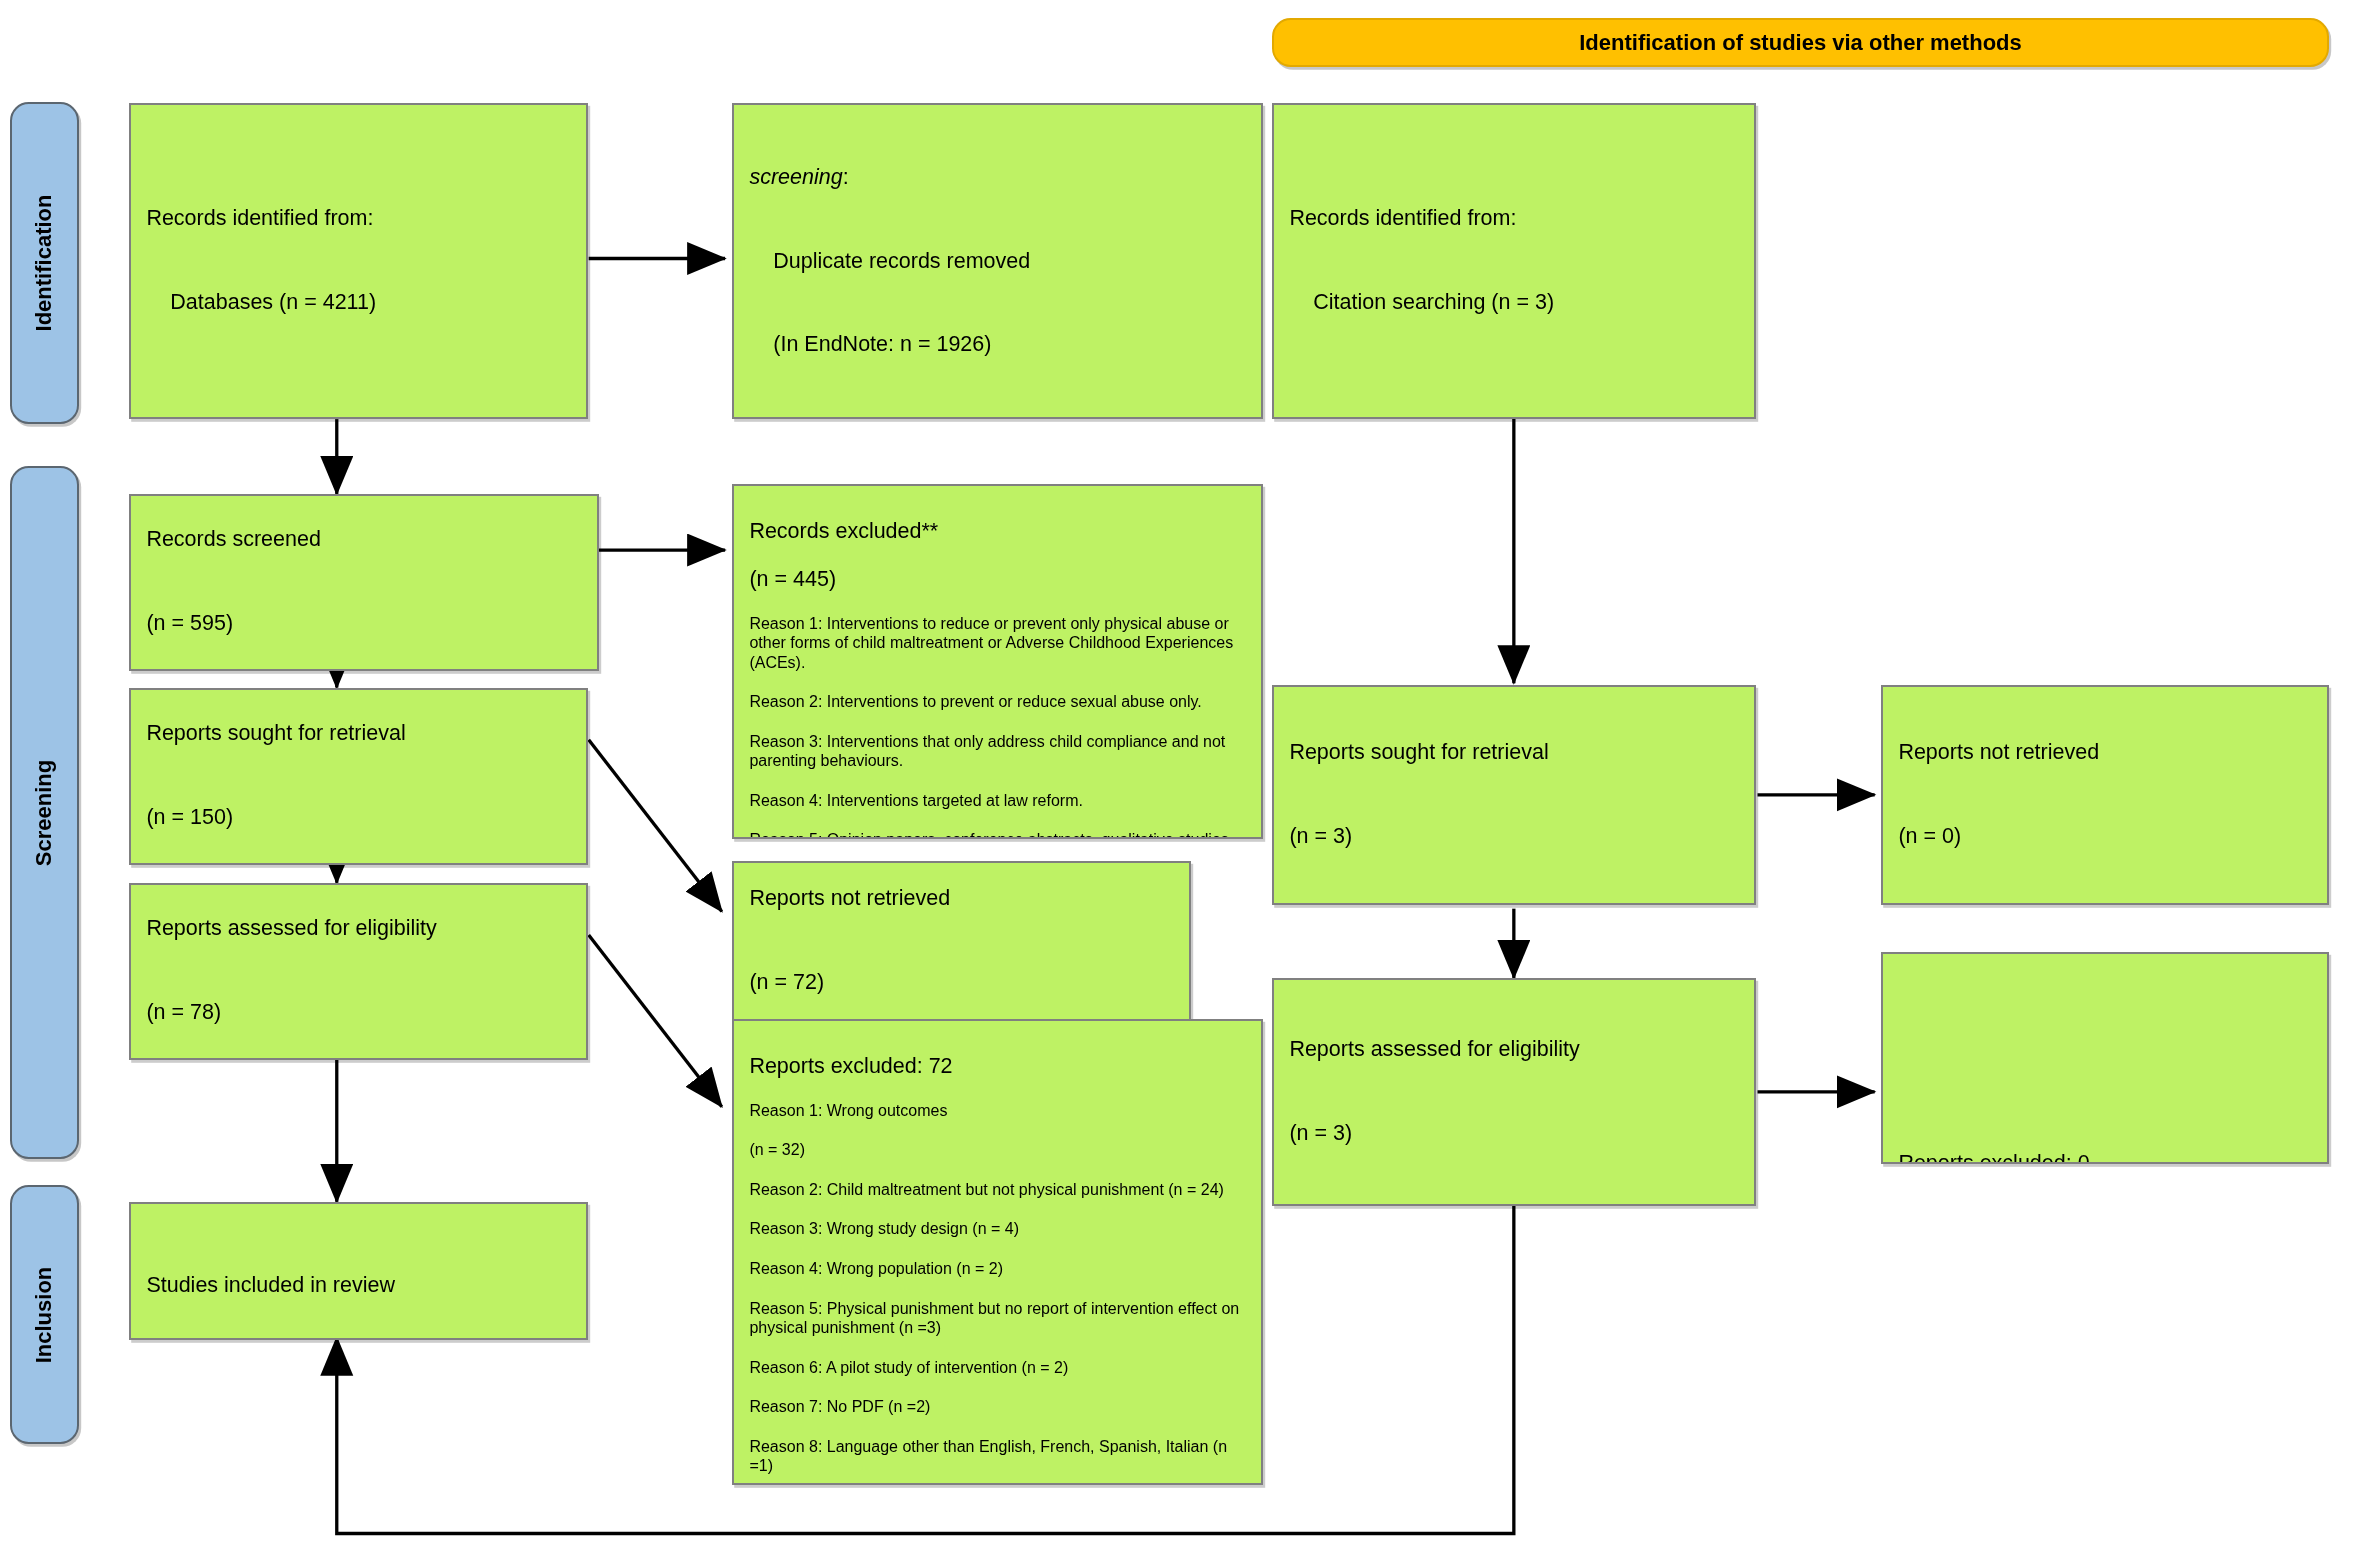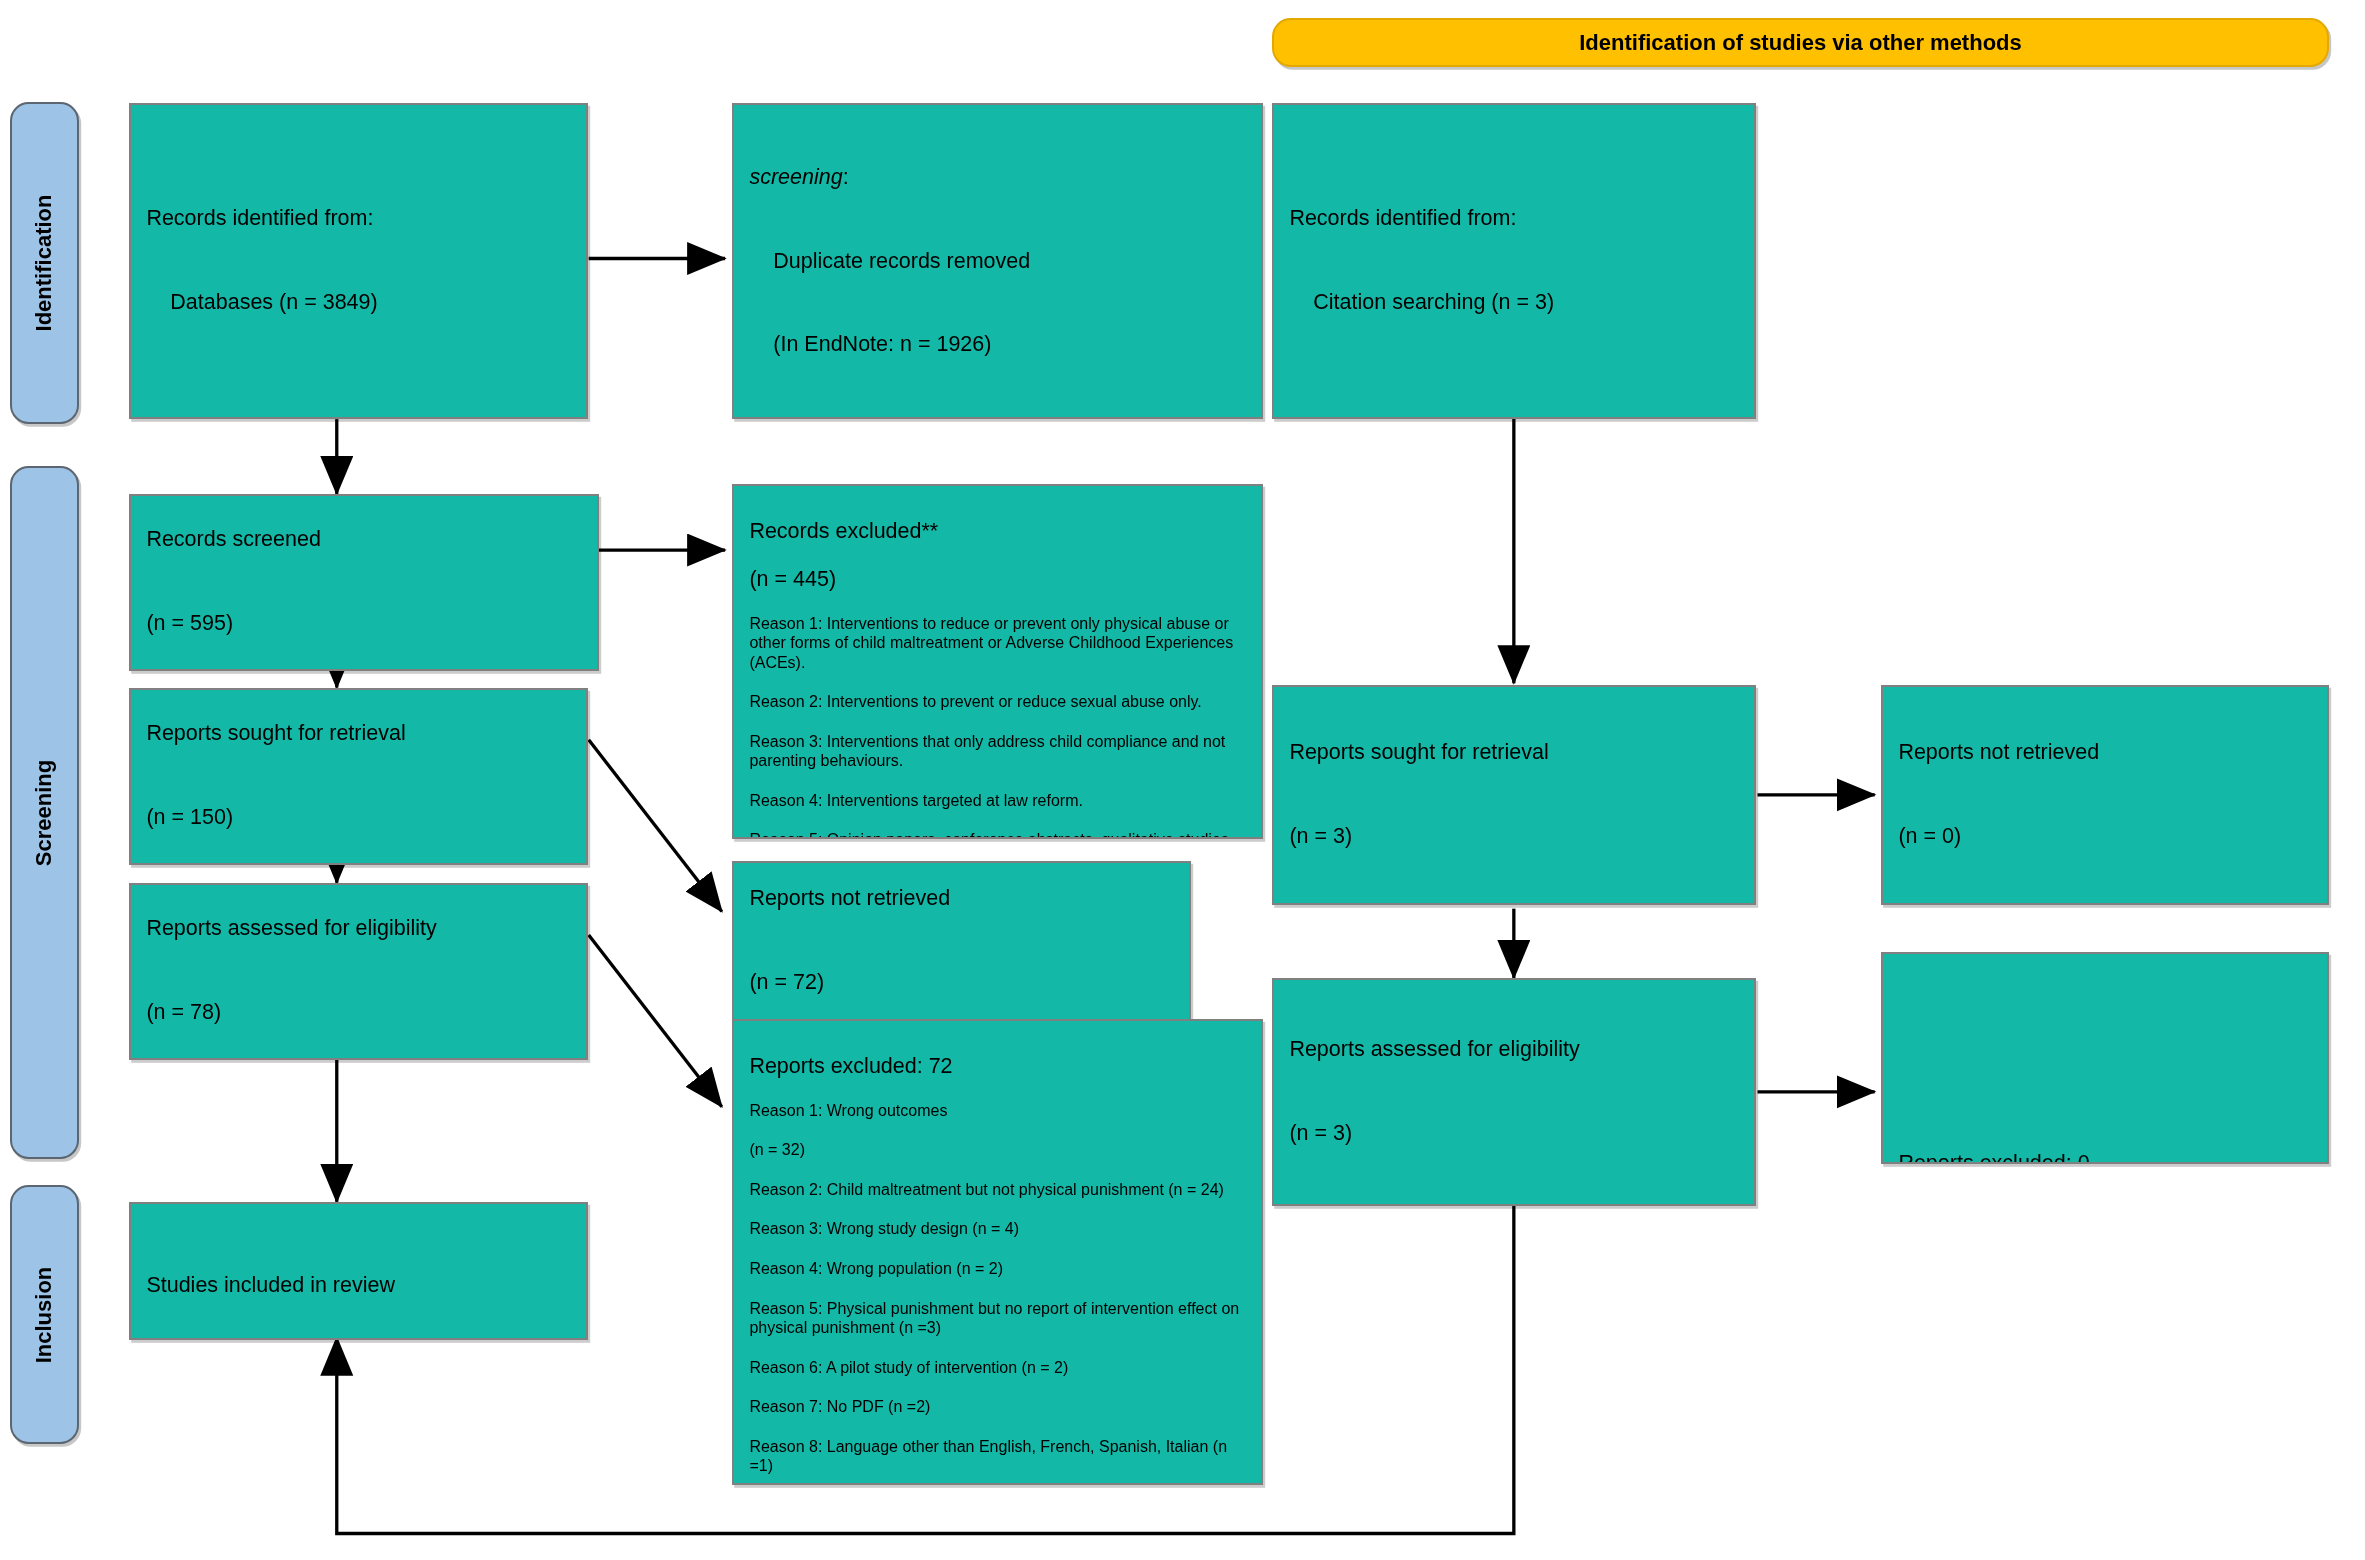--- a/index.html
+++ b/index.html
@@ -33,21 +33,21 @@
   .phase span{
     transform:rotate(-90deg);
     white-space:nowrap;
     font-weight:bold;
     font-size:22px;
     color:#000;
   }
 
   .node{
     position:absolute;
-    background:#14b8a6;
+    background:#bef264;
     border:2.8px solid #808080;
     box-sizing:border-box;
     box-shadow:2.2px 2.8px 0 rgba(0,0,0,0.20);
     overflow:hidden;
   }
   .node .inner{
     position:absolute;
     left:15.4px; right:8.8px;
     white-space:pre-wrap;
     color:#000;
@@ -114,21 +114,21 @@
     <span>Screening</span>
   </div>
 
   <div class="phase" style="left:10px;top:1185px;width:69px;height:259px;">
     <span>Inclusion</span>
   </div>
 
   <div class="node vmid" style="left:129px;top:103px;width:459px;height:316px;">
     <div class="inner t-big">
       <div>Records identified from:</div>
-      <div>    Databases (n = 3849)</div>
+      <div>    Databases (n = 4211)</div>
     </div>
   </div>
 
   <div class="node vmid" style="left:732px;top:103px;width:531px;height:316px;">
     <div class="inner t-big">
       <div><span>Records removed </span><em class="ital">before</em></div>
       <div><em class="ital">screening</em><span>:</span></div>
       <div>    Duplicate records removed</div>
       <div>    (In EndNote: n = 1926)</div>
       <div>    (In Covidence: n = 47)</div>

